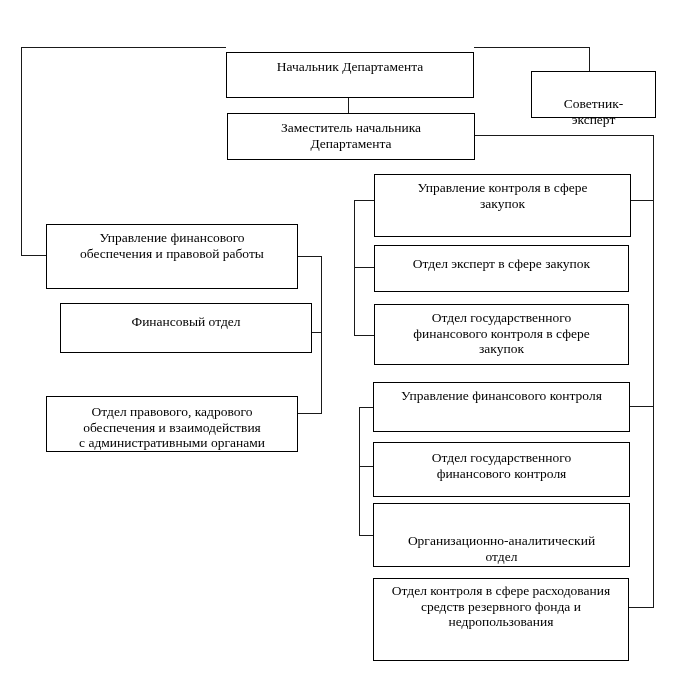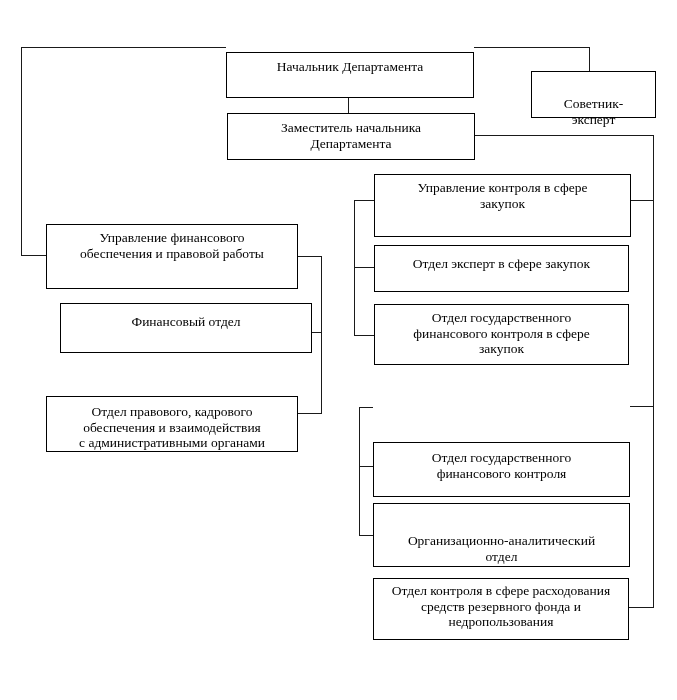--- a/index.html
+++ b/index.html
@@ -32,21 +32,21 @@
   #b3  { left:227px; top:113px; width:248px; height:47px; padding-top:6px;  }
   #b4  { left:46px;  top:224px; width:252px; height:65px; }
   #b5  { left:60px;  top:303px; width:252px; height:50px; padding-top:10px; }
   #b6  { left:46px;  top:396px; width:252px; height:56px; padding-top:7px;  }
   #b7  { left:374px; top:174px; width:257px; height:63px; padding-top:5px;  }
   #b8  { left:374px; top:245px; width:255px; height:47px; padding-top:10px; }
   #b9  { left:374px; top:304px; width:255px; height:61px; padding-top:5px;  }
   #b10 { left:373px; top:382px; width:257px; height:50px; padding-top:5px;  }
   #b11 { left:373px; top:442px; width:257px; height:55px; padding-top:7px;  }
   #b12 { left:373px; top:503px; width:257px; height:64px; padding-top:29px; }
-  #b13 { left:373px; top:578px; width:256px; height:62px; padding-top:4px;  }
+  #b13 { left:373px; top:578px; width:256px; height:83px; padding-top:4px;  }
 </style>
 </head>
 <body>
 
 <div class="canvas">
 
   <div class="hline" style="left:21px;  top:47px;  width:205px;"></div>
   <div class="vline" style="left:21px;  top:47px;  height:209px;"></div>
   <div class="hline" style="left:21px;  top:255px; width:25px;"></div>
 
@@ -86,20 +86,21 @@
   <div class="node" id="b5">Финансовый отдел</div>
   <div class="node" id="b6">Отдел правового, кадрового
 обеспечения и взаимодействия
 с административными органами</div>
   <div class="node" id="b7">Управление контроля в сфере
 закупок</div>
   <div class="node" id="b8">Отдел эксперт в сфере закупок</div>
   <div class="node" id="b9">Отдел государственного
 финансового контроля в сфере
 закупок</div>
+  <div class="node" id="b10">Управление финансового контроля</div>
   <div class="node" id="b11">Отдел государственного
 финансового контроля</div>
   <div class="node" id="b12">Организационно-аналитический
 отдел</div>
   <div class="node" id="b13">Отдел контроля в сфере расходования
 средств резервного фонда и
 недропользования</div>
 
 </div>
 

